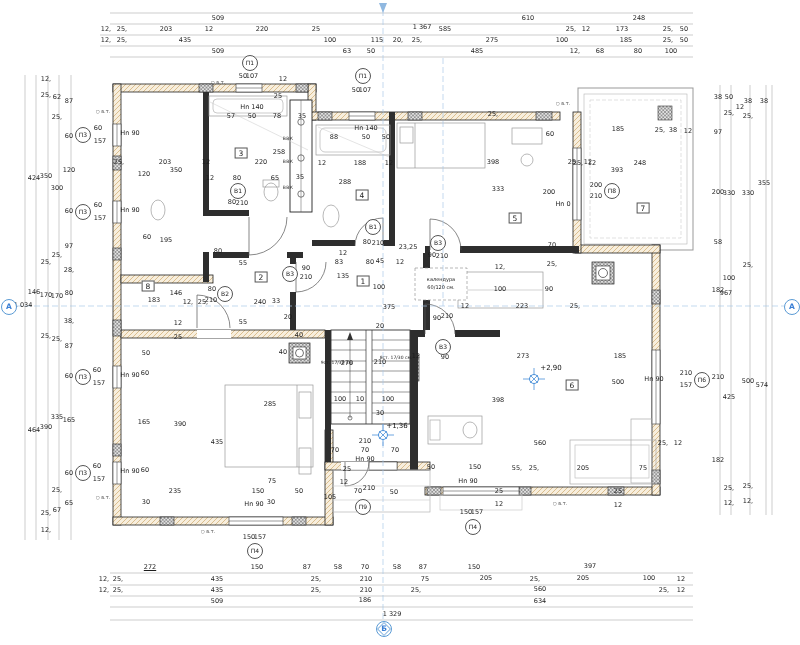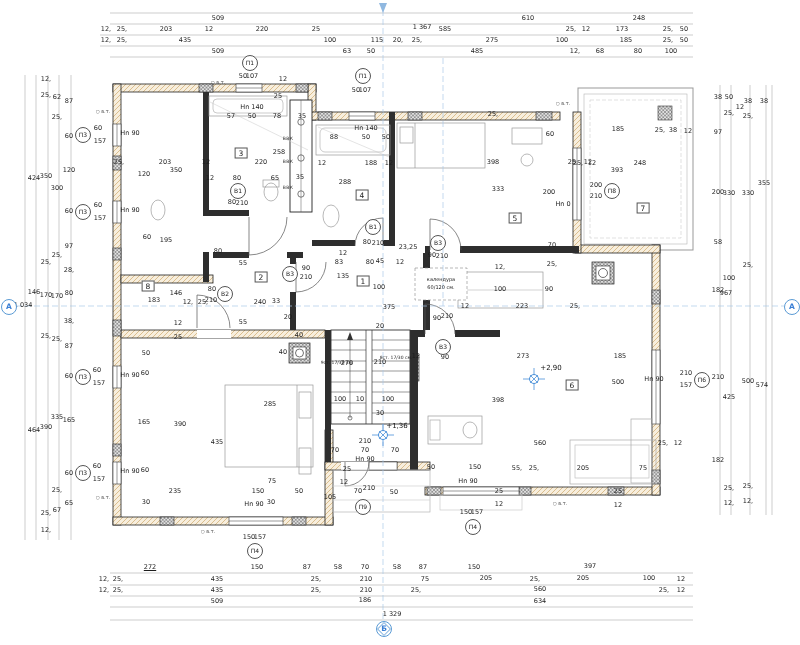--- a/index.html
+++ b/index.html
@@ -433,21 +433,21 @@
       <span class="dim" style="left: 277px; top: 116px;">78</span>
       <span class="dim" style="left: 302px; top: 116px;">35</span>
       <span class="dim" style="left: 334px; top: 137px;">88</span>
       <span class="dim" style="left: 366px; top: 137px;">50</span>
       <span class="dim" style="left: 386px; top: 137px;">50</span>
       <span class="dim" style="left: 119px; top: 162px;">25,</span>
       <span class="dim" style="left: 165px; top: 162px;">203</span>
       <span class="dim" style="left: 206px; top: 162px;">12</span>
       <span class="dim" style="left: 261px; top: 162px;">220</span>
       <span class="dim" style="left: 322px; top: 163px;">12</span>
-      <span class="dim" style="left: 371px; top: 163px;">188</span>
+      <span class="dim" style="left: 360px; top: 163px;">188</span>
       <span class="dim" style="left: 389px; top: 163px;">12</span>
       <span class="dim" style="left: 493px; top: 162px;">398</span>
       <span class="dim" style="left: 573px; top: 162px;">25,</span>
       <span class="dim" style="left: 588px; top: 162px;">12</span>
       <span class="dim r" style="left: 279px; top: 152px;">258</span>
       <span class="dim r" style="left: 144px; top: 174px;">120</span>
       <span class="dim r" style="left: 176px; top: 170px;">350</span>
       <span class="dim" style="left: 210px; top: 178px;">12</span>
       <span class="dim" style="left: 237px; top: 178px;">80</span>
       <span class="dim" style="left: 275px; top: 178px;">65</span>

